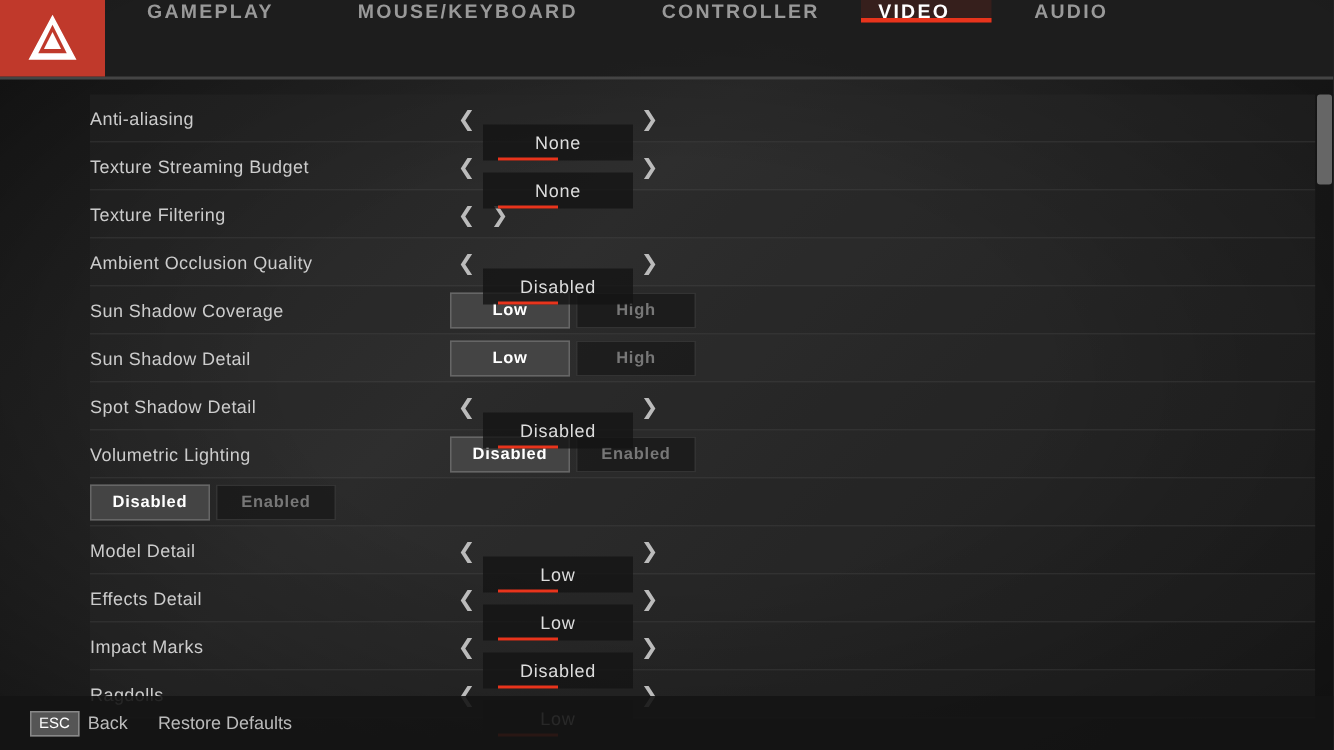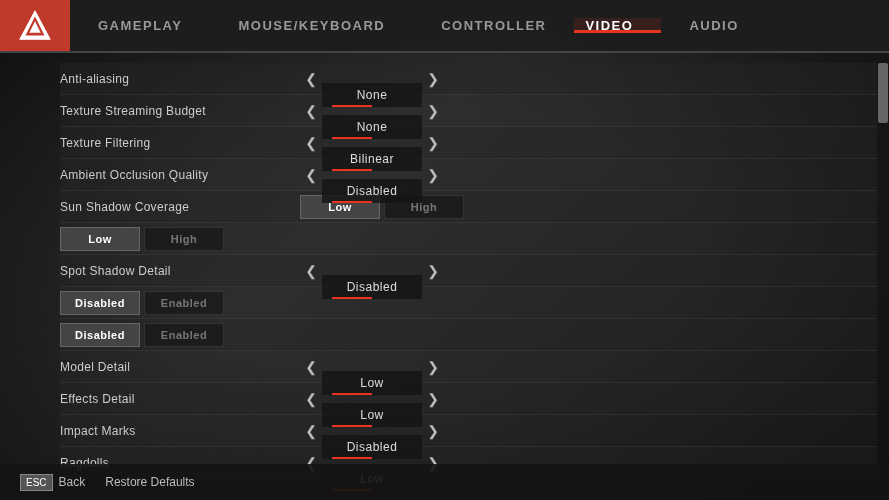--- a/index.html
+++ b/index.html
@@ -49,21 +49,21 @@
     }
 
     .logo-apex {
       width: 38px;
       height: 38px;
     }
 
     .nav-tabs {
       display: flex;
       flex: 1;
-      align-items: center;
+      align-items: flex-start;
     }
 
     .nav-tab {
       display: flex;
       align-items: center;
       justify-content: center;
       padding: 0 28px;
       font-size: 13px;
       font-weight: 700;
       letter-spacing: 1.5px;
@@ -332,23 +332,20 @@
               </div>
               <button class="arrow-btn">❯</button>
             </div>
           </div>
         </div>
         <div class="setting-row">
           <span class="setting-label">Texture Filtering</span>
           <div class="setting-control">
             <div class="arrow-control">
               <button class="arrow-btn">❮</button>
-              <div class="value-box">
-                <span class="value-text">Bilinear</span>
-              </div>
               <button class="arrow-btn">❯</button>
             </div>
           </div>
         </div>
         <div class="setting-row">
           <span class="setting-label">Ambient Occlusion Quality</span>
           <div class="setting-control">
             <div class="arrow-control">
               <button class="arrow-btn">❮</button>
               <div class="value-box">
@@ -361,40 +358,42 @@
         <div class="setting-row">
           <span class="setting-label">Sun Shadow Coverage</span>
           <div class="setting-control">
             <div class="toggle-control">
               <button class="toggle-btn active">Low</button>
               <button class="toggle-btn inactive">High</button>
             </div>
           </div>
         </div>
         <div class="setting-row">
+          <span class="setting-label">Sun Shadow Detail</span>
           <div class="setting-control">
             <div class="toggle-control">
               <button class="toggle-btn active">Low</button>
               <button class="toggle-btn inactive">High</button>
             </div>
           </div>
         </div>
         <div class="setting-row">
           <span class="setting-label">Spot Shadow Detail</span>
           <div class="setting-control">
             <div class="arrow-control">
               <button class="arrow-btn">❮</button>
               <div class="value-box">
                 <span class="value-text">Disabled</span>
               </div>
               <button class="arrow-btn">❯</button>
             </div>
           </div>
         </div>
         <div class="setting-row">
+          <span class="setting-label">Volumetric Lighting</span>
           <div class="setting-control">
             <div class="toggle-control">
               <button class="toggle-btn active">Disabled</button>
               <button class="toggle-btn inactive">Enabled</button>
             </div>
           </div>
         </div>
         <div class="setting-row">
           <div class="setting-control">
             <div class="toggle-control">

